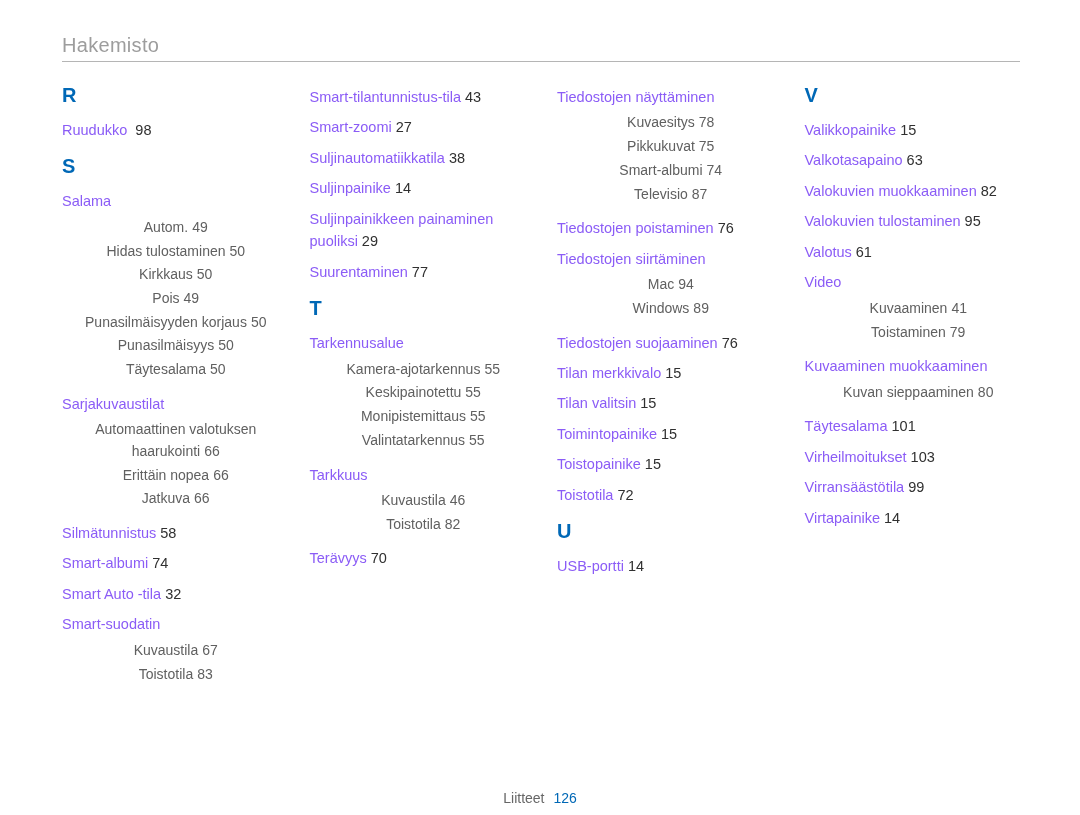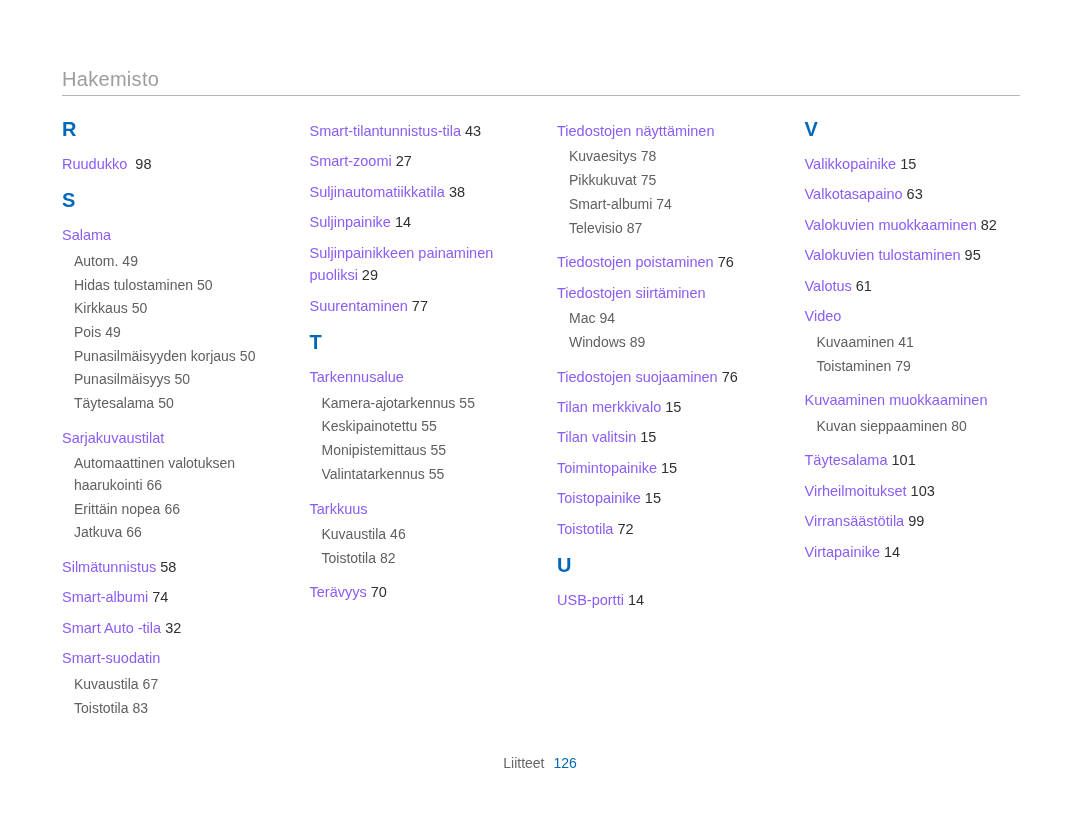--- a/index.html
+++ b/index.html
@@ -8,21 +8,21 @@
     width: 1080px;
     height: 815px;
     background: #ffffff;
     font-family: Arial, Helvetica, sans-serif;
     color: #333333;
   }
   .page {
     width: 1080px;
     height: 815px;
     box-sizing: border-box;
-    padding: 68px 60px 30px 62px;
+    padding: 34px 60px 30px 62px;
     position: relative;
   }
   .page-title {
     font-size: 20px;
     color: #9d9d9d;
     font-weight: 400;
     letter-spacing: 0.3px;
   }
   .page-title-underline {
     border: none;
@@ -62,28 +62,29 @@
   .entry.nosub {
     margin-bottom: 8px;
   }
   .subs {
     margin: 2px 0 12px 12px;
     font-size: 14px;
     color: #606060;
   }
   .sub {
     margin: 2px 0;
+    text-align: center;
   }
   .sub .page-no {
     margin-left: 4px;
     color: #606060;
   }
   .footer {
     position: absolute;
-    bottom: 44px;
+    bottom: 9px;
     left: 0;
     width: 100%;
     text-align: center;
     font-size: 14px;
     color: #666666;
   }
   .footer .pgnum {
     color: #0068b6;
     margin-left: 5px;
   }

